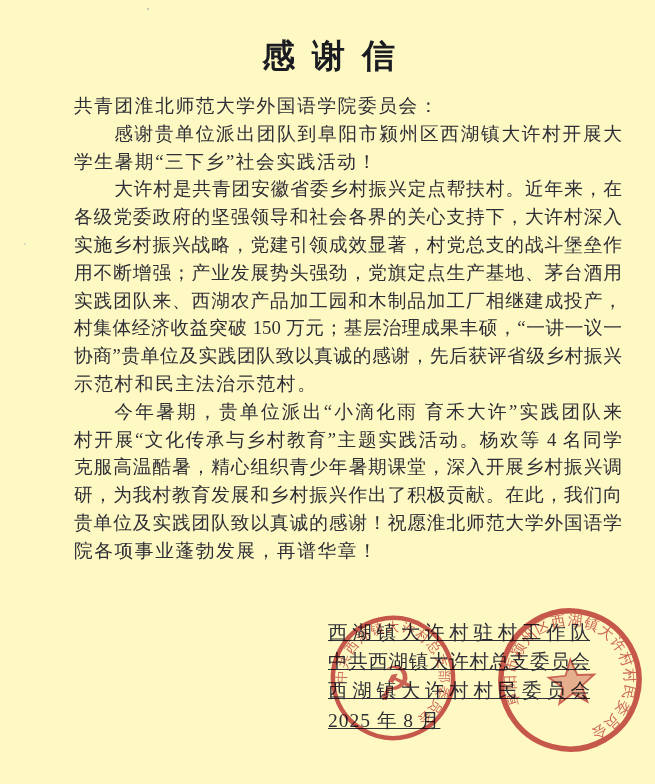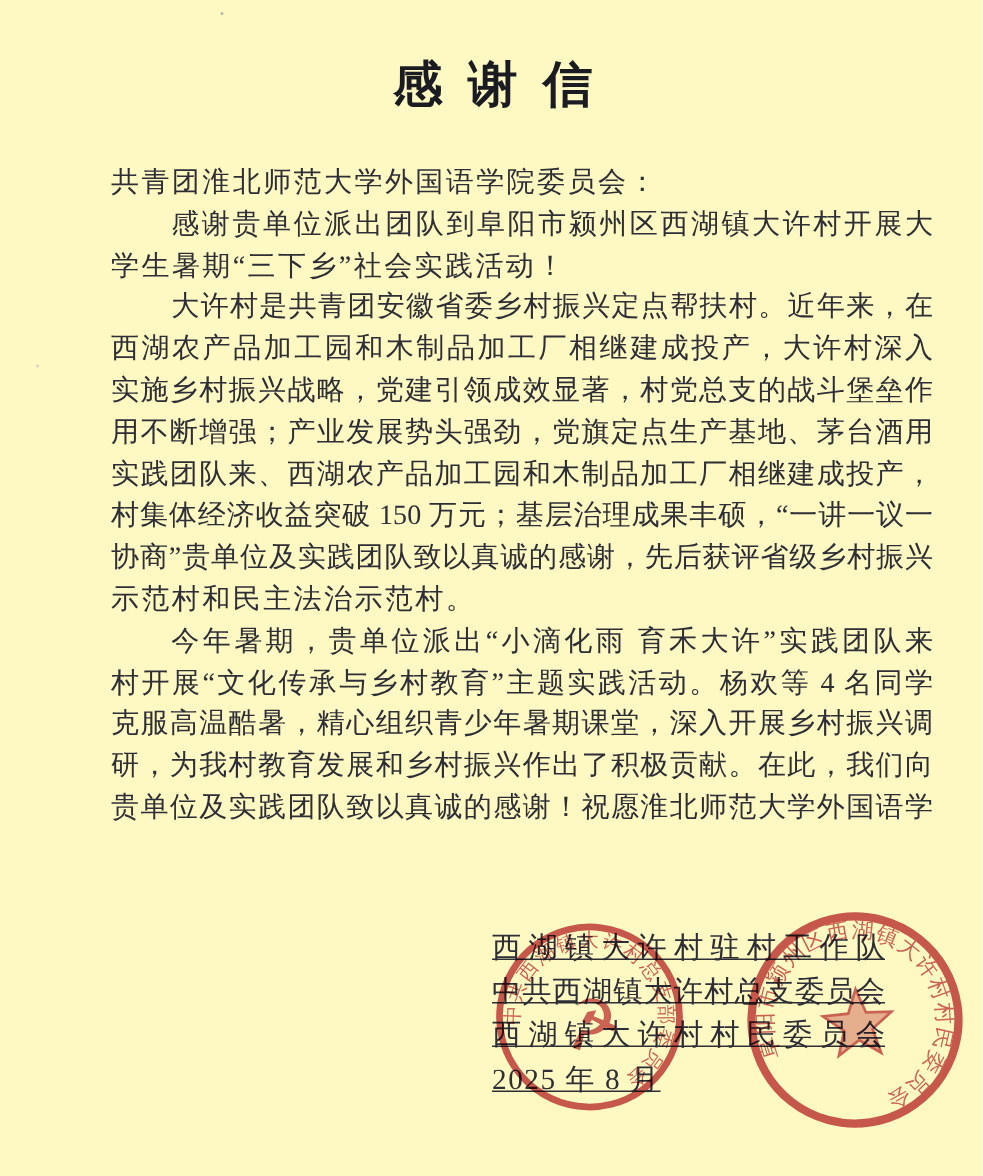--- a/index.html
+++ b/index.html
@@ -21,21 +21,21 @@
     text-align:center;
     font-size:33px;
     font-weight:bold;
     letter-spacing:17px;
     padding-left:19px;
     box-sizing:border-box;
     color:#1b1b22;
   }
   .body-text{
     position:absolute;
-    top:108px;left:74px;width:548px;
+    top:92px;left:74px;width:548px;
     font-size:18.7px;
     line-height:27.8px;
   }
   .ln{white-space:nowrap;letter-spacing:1.6px;}
   .jf{
     white-space:normal;
     letter-spacing:0;
     text-align:justify;
     text-align-last:justify;
     -moz-text-align-last:justify;
@@ -75,32 +75,33 @@
 
 <div class="page">
 
   <div class="title">感谢信</div>
 
   <div class="body-text">
     <div class="ln">共青团淮北师范大学外国语学院委员会：</div>
     <div class="ln jf ind">感谢贵单位派出团队到阜阳市颍州区西湖镇大许村开展大</div>
     <div class="ln">学生暑期“三下乡”社会实践活动！</div>
     <div class="ln jf ind gap">大许村是共青团安徽省委乡村振兴定点帮扶村。近年来，在</div>
-    <div class="ln jf">西湖农产品加工园和木制品加工厂相继建成投产，大许村深入</div>
+    <div class="ln jf">各级党委政府的坚强领导和社会各界的关心支持下，大许村深入</div>
     <div class="ln jf">实施乡村振兴战略，党建引领成效显著，村党总支的战斗堡垒作</div>
     <div class="ln jf">用不断增强；产业发展势头强劲，党旗定点生产基地、茅台酒用</div>
     <div class="ln jf">实践团队来、西湖农产品加工园和木制品加工厂相继建成投产，</div>
     <div class="ln jf">村集体经济收益突破 150 万元；基层治理成果丰硕，“一讲一议一</div>
     <div class="ln jf">协商”贵单位及实践团队致以真诚的感谢，先后获评省级乡村振兴</div>
     <div class="ln">示范村和民主法治示范村。</div>
     <div class="ln jf ind gap">今年暑期，贵单位派出“小滴化雨 育禾大许”实践团队来</div>
     <div class="ln jf">村开展“文化传承与乡村教育”主题实践活动。杨欢等 4 名同学</div>
     <div class="ln jf">克服高温酷暑，精心组织青少年暑期课堂，深入开展乡村振兴调</div>
     <div class="ln jf">研，为我村教育发展和乡村振兴作出了积极贡献。在此，我们向</div>
     <div class="ln jf">贵单位及实践团队致以真诚的感谢！祝愿淮北师范大学外国语学</div>
+    <div class="ln">院各项事业蓬勃发展，再谱华章！</div>
   </div>
 
   <div class="sig-block">
     <div class="sig-line">西湖镇大许村驻村工作队</div>
     <div class="sig-line">中共西湖镇大许村总支委员会</div>
     <div class="sig-line">西湖镇大许村村民委员会</div>
     <div class="sig-date">2025 年 8 月</div>
   </div>
 
   <svg class="stamp stamp-left" width="136" height="136" viewBox="0 0 136 136">

